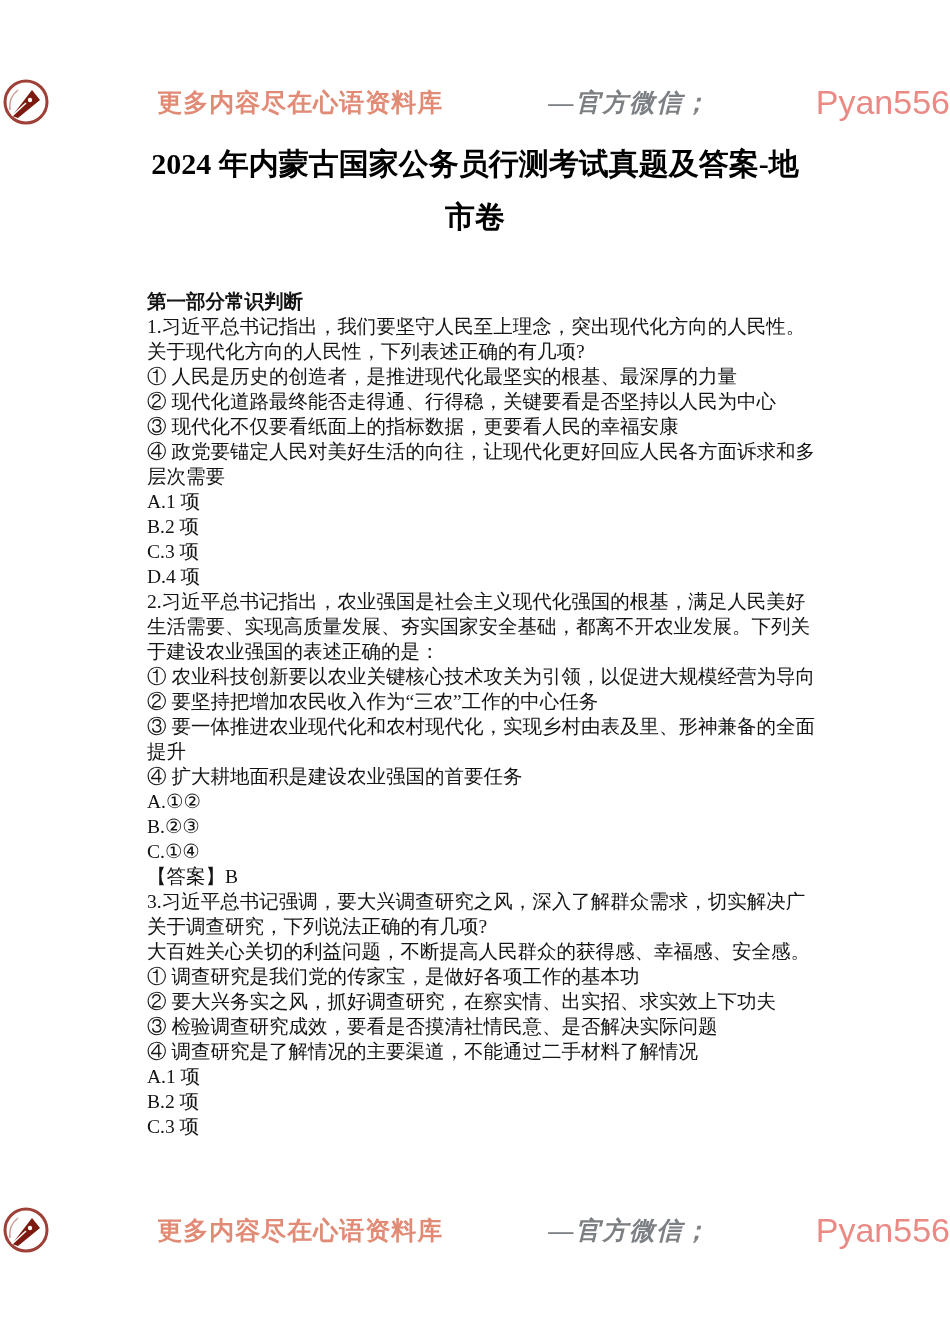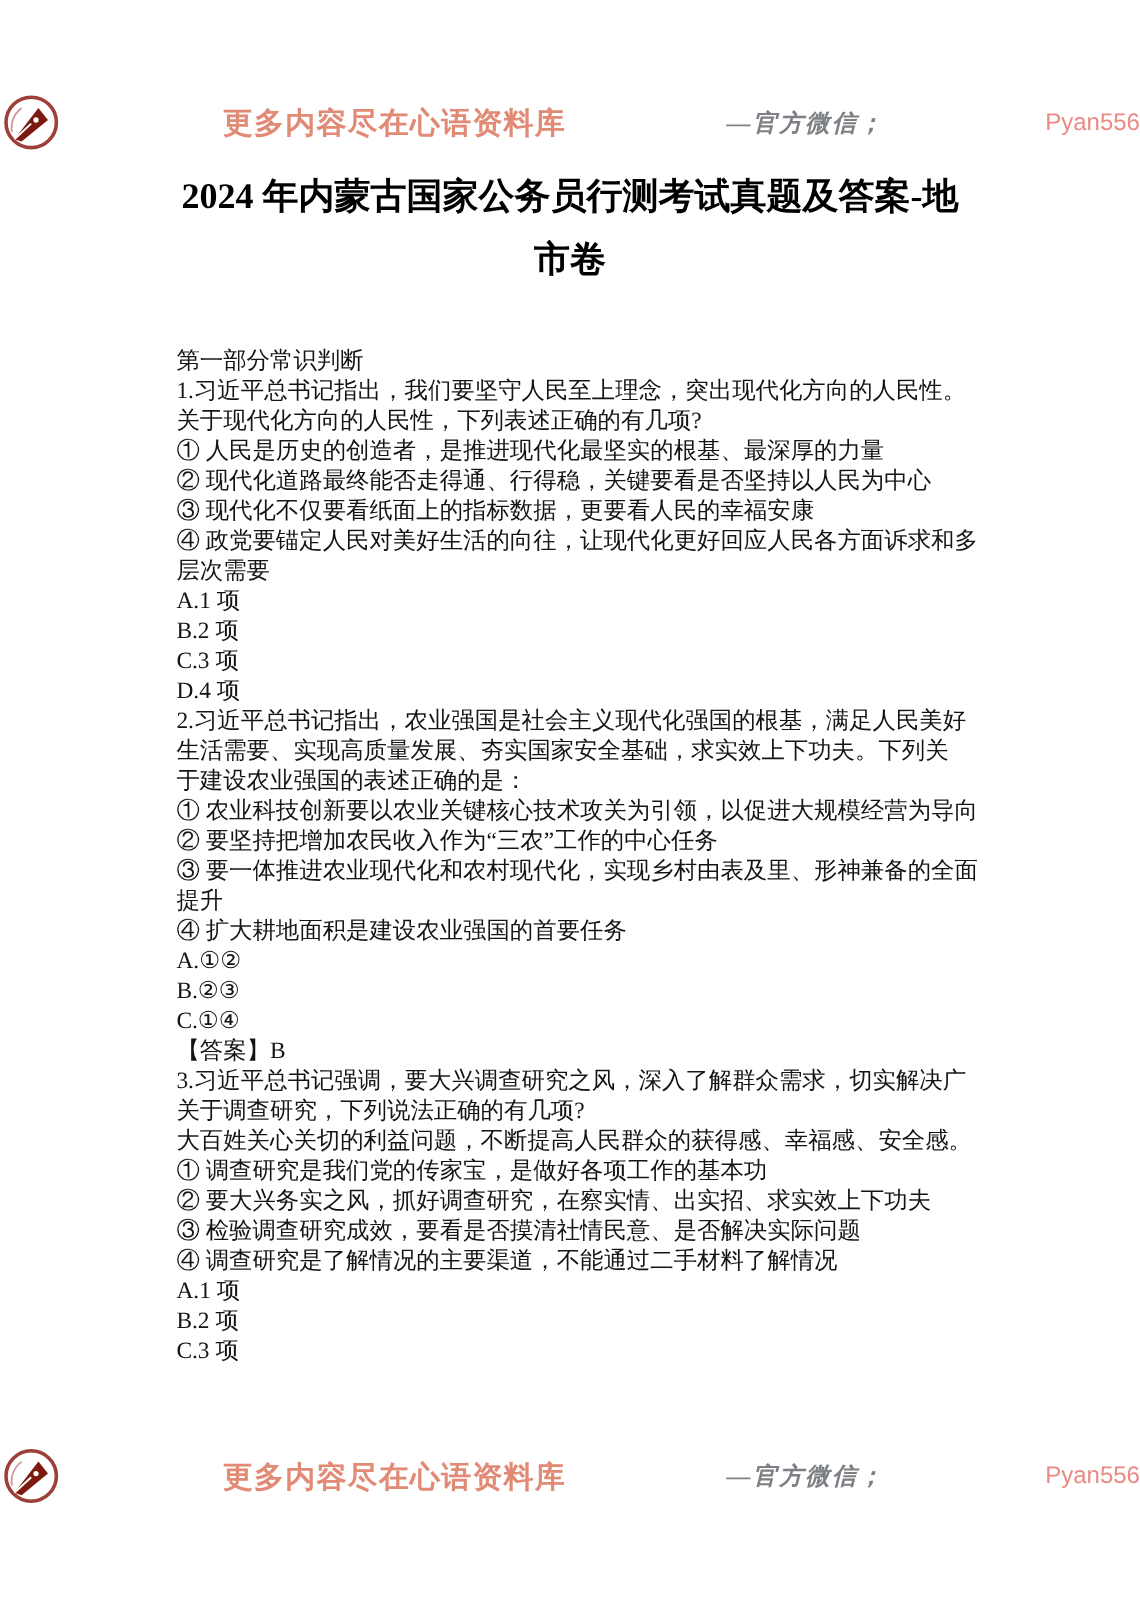--- a/index.html
+++ b/index.html
@@ -17,39 +17,39 @@
     gap:7px;white-space:nowrap;
   }
   .wm-header{top:76px;}
   .wm-footer{top:1204px;}
   .wm-logo{flex:0 0 auto;width:52px;height:52px;}
   .wm-main{
     color:#e18a75;font-size:25px;font-weight:700;
     letter-spacing:1px;
   }
   .wm-label{
-    color:#7c8084;font-size:20px;font-weight:600;
+    color:#7c8084;font-size:25px;font-weight:600;
     font-style:italic;letter-spacing:2px;
   }
   .wm-account{
-    color:#ea8a84;font-size:20px;
+    color:#ea8a84;font-size:34px;
     font-family:"Liberation Sans","DejaVu Sans",sans-serif;
   }
   .doc-title{
     position:absolute;top:137px;left:75px;width:800px;
     text-align:center;
     font-size:30px;font-weight:700;line-height:53px;
     color:#000000;
   }
   .content{
     position:absolute;top:289px;left:147px;width:668px;
     font-size:19.5px;line-height:25px;
   }
   .line{height:25px;white-space:nowrap;}
-  .section-heading{font-weight:400;}
+  .section-heading{font-weight:700;}
 </style>
 </head>
 <body>
 
 <div class="page">
 
   <div class="watermark wm-header">
     <svg class="wm-logo" viewBox="0 0 52 52">
       <circle cx="26" cy="26" r="21" fill="none" stroke="#8d1f14" stroke-width="3" opacity="0.85"></circle>
       <path d="M10 34 Q8 22 18 14" fill="none" stroke="#8d1f14" stroke-width="1.5" opacity="0.45"></path>
@@ -78,21 +78,21 @@
           <div class="line">③ 现代化不仅要看纸面上的指标数据，更要看人民的幸福安康</div>
           <div class="line">④ 政党要锚定人民对美好生活的向往，让现代化更好回应人民各方面诉求和多</div>
           <div class="line">层次需要</div>
           <div class="line">A.1 项</div>
           <div class="line">B.2 项</div>
           <div class="line">C.3 项</div>
           <div class="line">D.4 项</div>
         </div>
         <div>
           <div class="line">2.习近平总书记指出，农业强国是社会主义现代化强国的根基，满足人民美好</div>
-          <div class="line">生活需要、实现高质量发展、夯实国家安全基础，求实效上下功夫。下列关</div>
+          <div class="line">生活需要、实现高质量发展、夯实国家安全基础，都离不开农业发展。下列关</div>
           <div class="line">于建设农业强国的表述正确的是：</div>
           <div class="line">① 农业科技创新要以农业关键核心技术攻关为引领，以促进大规模经营为导向</div>
           <div class="line">② 要坚持把增加农民收入作为“三农”工作的中心任务</div>
           <div class="line">③ 要一体推进农业现代化和农村现代化，实现乡村由表及里、形神兼备的全面</div>
           <div class="line">提升</div>
           <div class="line">④ 扩大耕地面积是建设农业强国的首要任务</div>
           <div class="line">A.①②</div>
           <div class="line">B.②③</div>
           <div class="line">C.①④</div>
           <div class="line">【答案】B</div>

